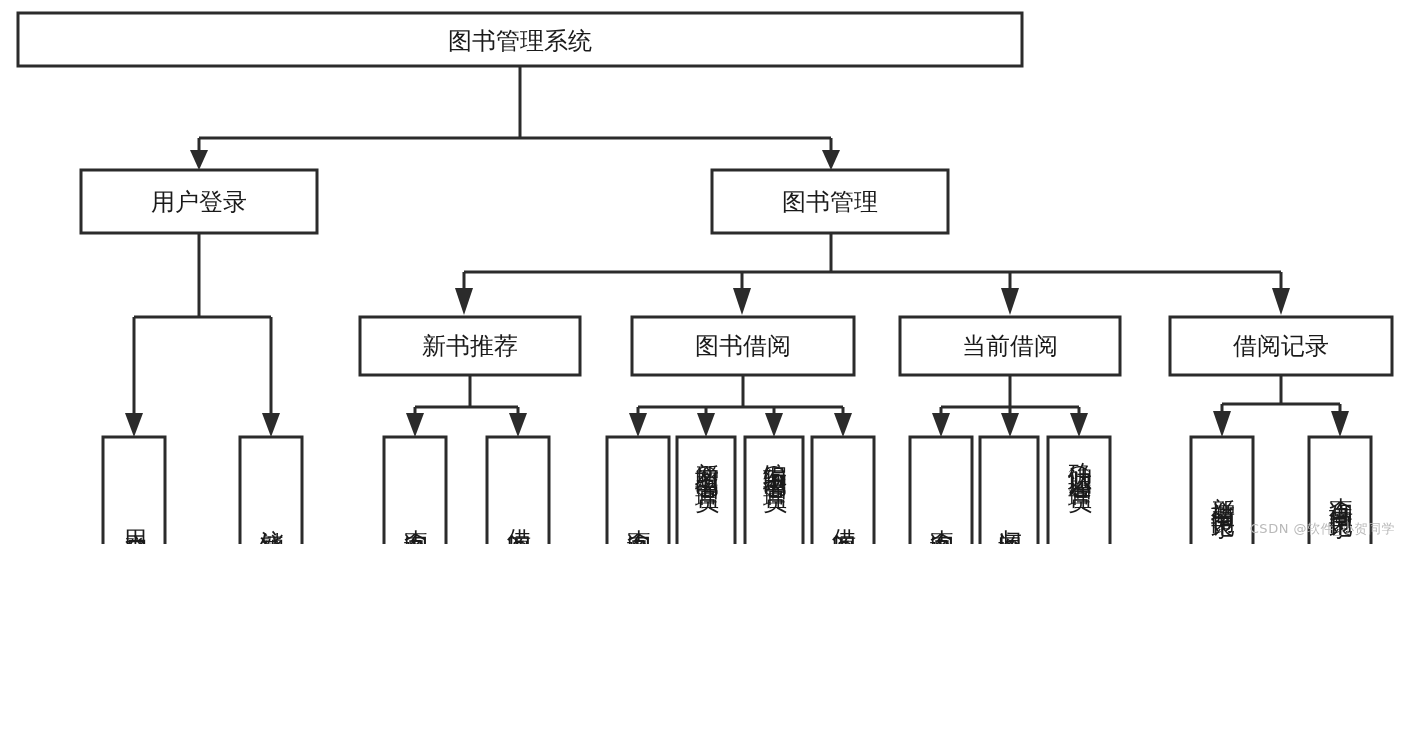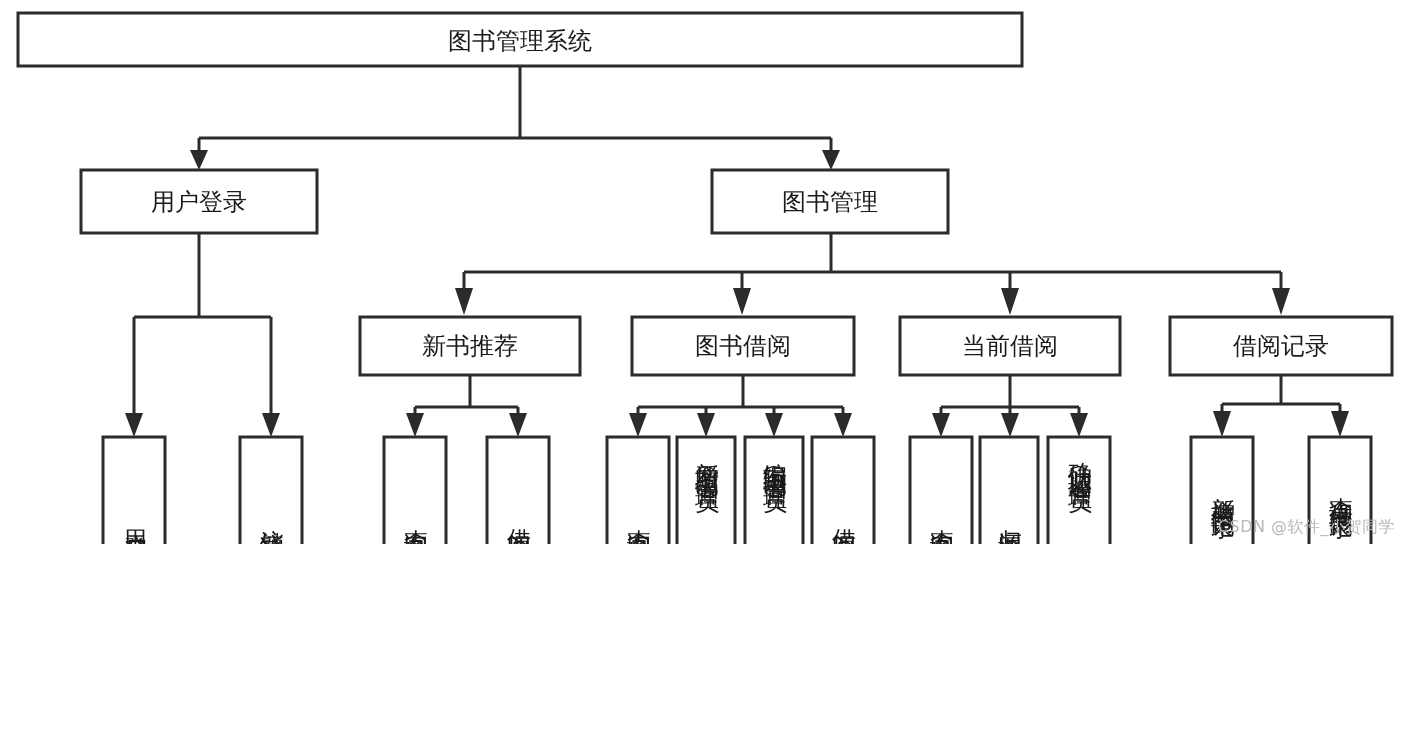--- a/index.html
+++ b/index.html
@@ -60,21 +60,21 @@
     white-space: nowrap;
     text-align: center;
     transform: translateX(-50%);
     pointer-events: none;
   }
   .watermark {
     position: absolute;
     right: 10px;
     bottom: 6px;
     font-family: "DejaVu Sans", "Liberation Sans", sans-serif;
-    font-size: 16px;
+    font-size: 13px;
     color: #b9b9b9;
     white-space: nowrap;
     letter-spacing: 0.5px;
   }
 </style>
 </head>
 <body>
 
 <div id="diagram-root">
 

